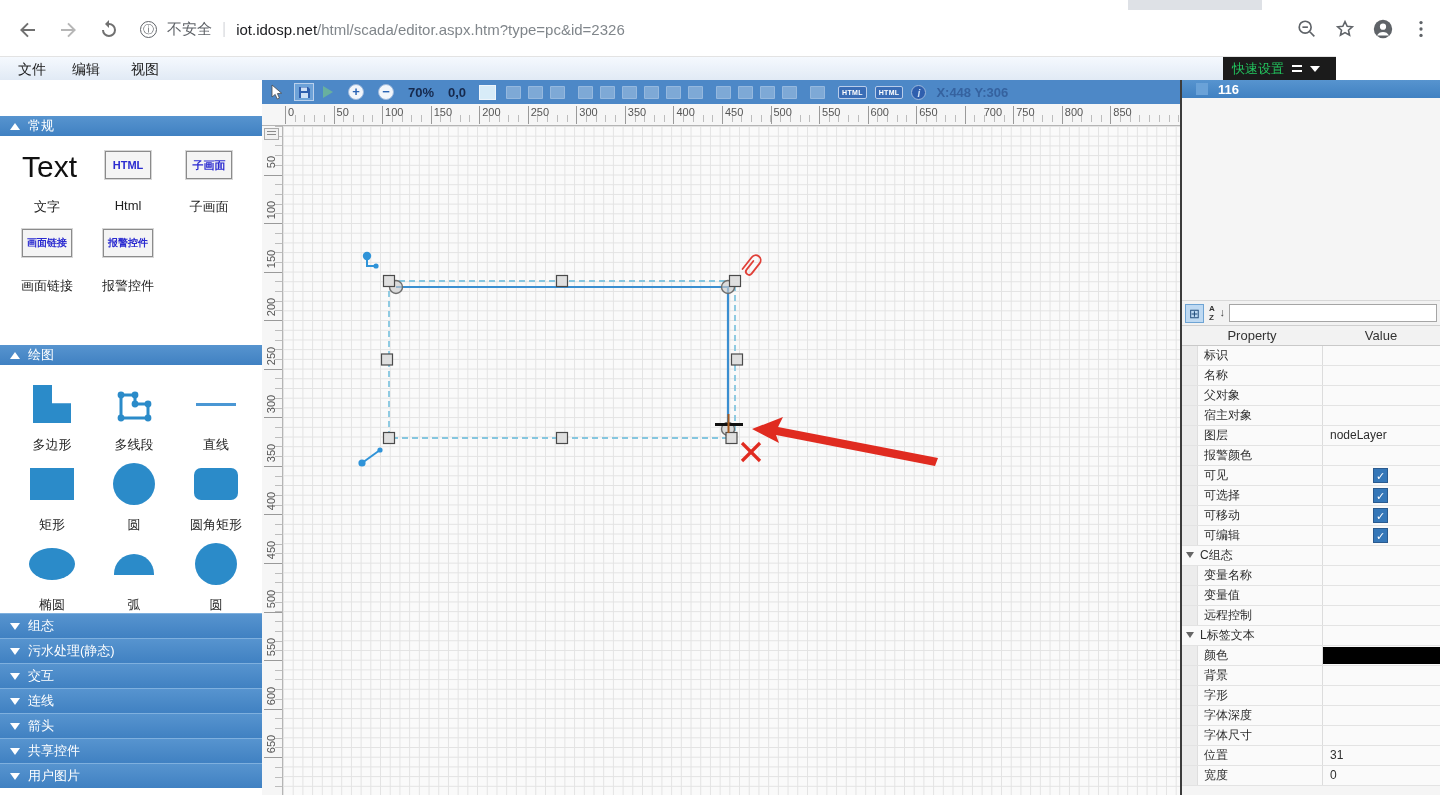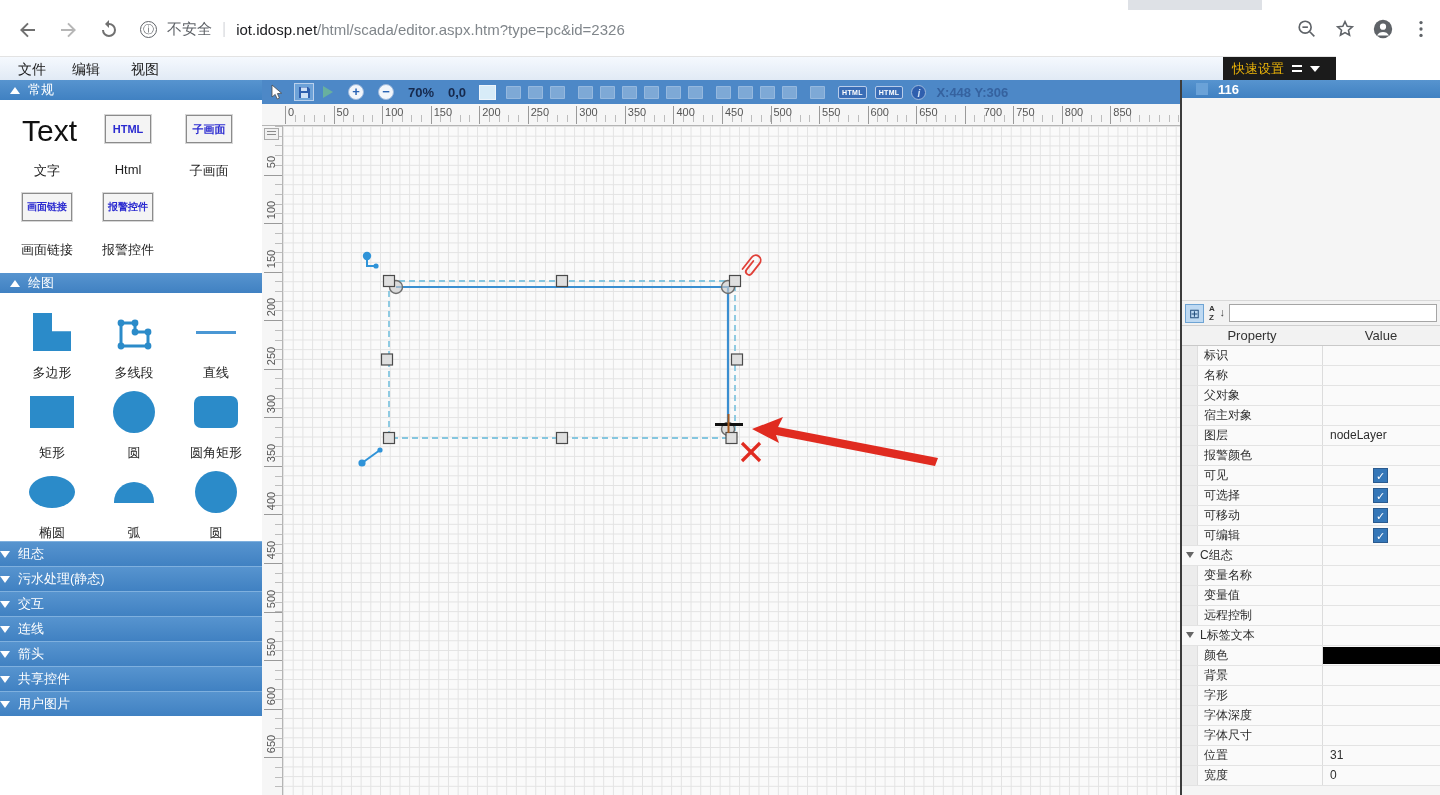--- a/index.html
+++ b/index.html
@@ -17,40 +17,40 @@
   .info-circle { width:17px; height:17px; border:1.6px solid #5f6368; border-radius:50%; color:#5f6368;
     font-size:11px; line-height:14px; text-align:center; font-style:normal; margin-right:10px; flex:none; }
   .url-sep { color:#dadce0; margin:0 10px; font-size:16px; }
   #chrome-right { position:absolute; right:8px; top:18px; display:flex; gap:16px; align-items:center; color:#5f6368; }
   #chrome-right svg { width:22px; height:22px; display:block; }
 
   
   #menubar { position:absolute; left:0; top:56px; width:1336px; height:24px;
     background:linear-gradient(#f5f9fe,#e1eaf5); border-top:1px solid #e3e3e3; }
   .menu-item { position:absolute; top:0; height:24px; line-height:24px; font-size:14px; color:#1a1a1a; padding:0 6px; }
-  #quickset { position:absolute; right:0; top:0; width:113px; height:24px; background:#1b1b1b; color:#eab308;
+  #quickset { position:absolute; right:0; top:0; width:113px; height:24px; background:#1b1b1b; color:#22c55e;
     display:flex; align-items:center; font-size:13px; padding-left:9px; gap:7px;text-align:center; }
   .qs-collapse { width:12px; height:12px; position:relative; }
   .qs-collapse:before, .qs-collapse:after { content:""; position:absolute; left:1px; width:10px; border-top:2px solid #fff; }
   .qs-collapse:before { top:2px; } .qs-collapse:after { top:7px; }
   .qs-caret { width:0; height:0; border-left:5px solid transparent; border-right:5px solid transparent; border-top:6px solid #fff; }
 
   
   #app { position:absolute; left:0; top:80px; width:1440px; height:715px; }
   #sidebar { position:absolute; left:0; top:0; width:262px; height:715px; background:#fff; }
   #canvas-col { position:absolute; left:262px; top:0; width:918px; height:715px; }
   #rightpanel { position:absolute; left:1180px; top:0; width:260px; height:715px; background:#f5f5f5; border-left:2px solid #3c3c3c; }
 
   
   .side-hdr { height:20px; background:linear-gradient(#5794cf,#4081c2); color:#fff; font-size:13px;
-    display:flex; align-items:center; padding-left:10px; gap:8px; }
+    display:flex; align-items:center; padding-left:10px; gap:8px;margin-top:36px; }
   .tri-up { width:0; height:0; border-left:5px solid transparent; border-right:5px solid transparent; border-bottom:7px solid #fff; }
   .tri-dn { width:0; height:0; border-left:5px solid transparent; border-right:5px solid transparent; border-top:7px solid #fff; }
   .side-sec.collapsed { height:25px; background:linear-gradient(#5794cf,#4081c2); color:#fff; font-size:13px;
-    display:flex; align-items:center; padding-left:0; gap:8px; border-top:1px solid #7fb0de; }
+    display:flex; align-items:center; padding-left:10px; gap:8px; border-top:1px solid #7fb0de; }
   #general-content { position:relative; height:173px; background:#fff; }
   #draw-content { position:relative; height:248px; background:#fff; padding-top:16px;
     display:grid; grid-template-columns:84px 80px 84px; grid-auto-rows:80px; justify-items:center; }
   .palette-btn { position:absolute; background:#f4f4f4; border:1px solid #8b8b8b; box-shadow:0 0 0 1px #d7d7d7;
     color:#2a2ad0; font-size:11px; font-weight:bold; display:flex; align-items:center; justify-content:center; }
   .pal-label { position:absolute; font-size:13px; color:#1f1f1f; text-align:center; }
   .draw-cell { display:flex; flex-direction:column; align-items:center;margin-left:20px; }
   .draw-icon { height:46px; display:flex; align-items:center; justify-content:center; }
   .draw-label { font-size:13px; color:#1f1f1f; margin-top:9px; }
   .shp-polygon { width:38px; height:38px; background:#2b8bc9; clip-path:polygon(0 0,50% 0,50% 48%,100% 48%,100% 100%,0 100%); }

